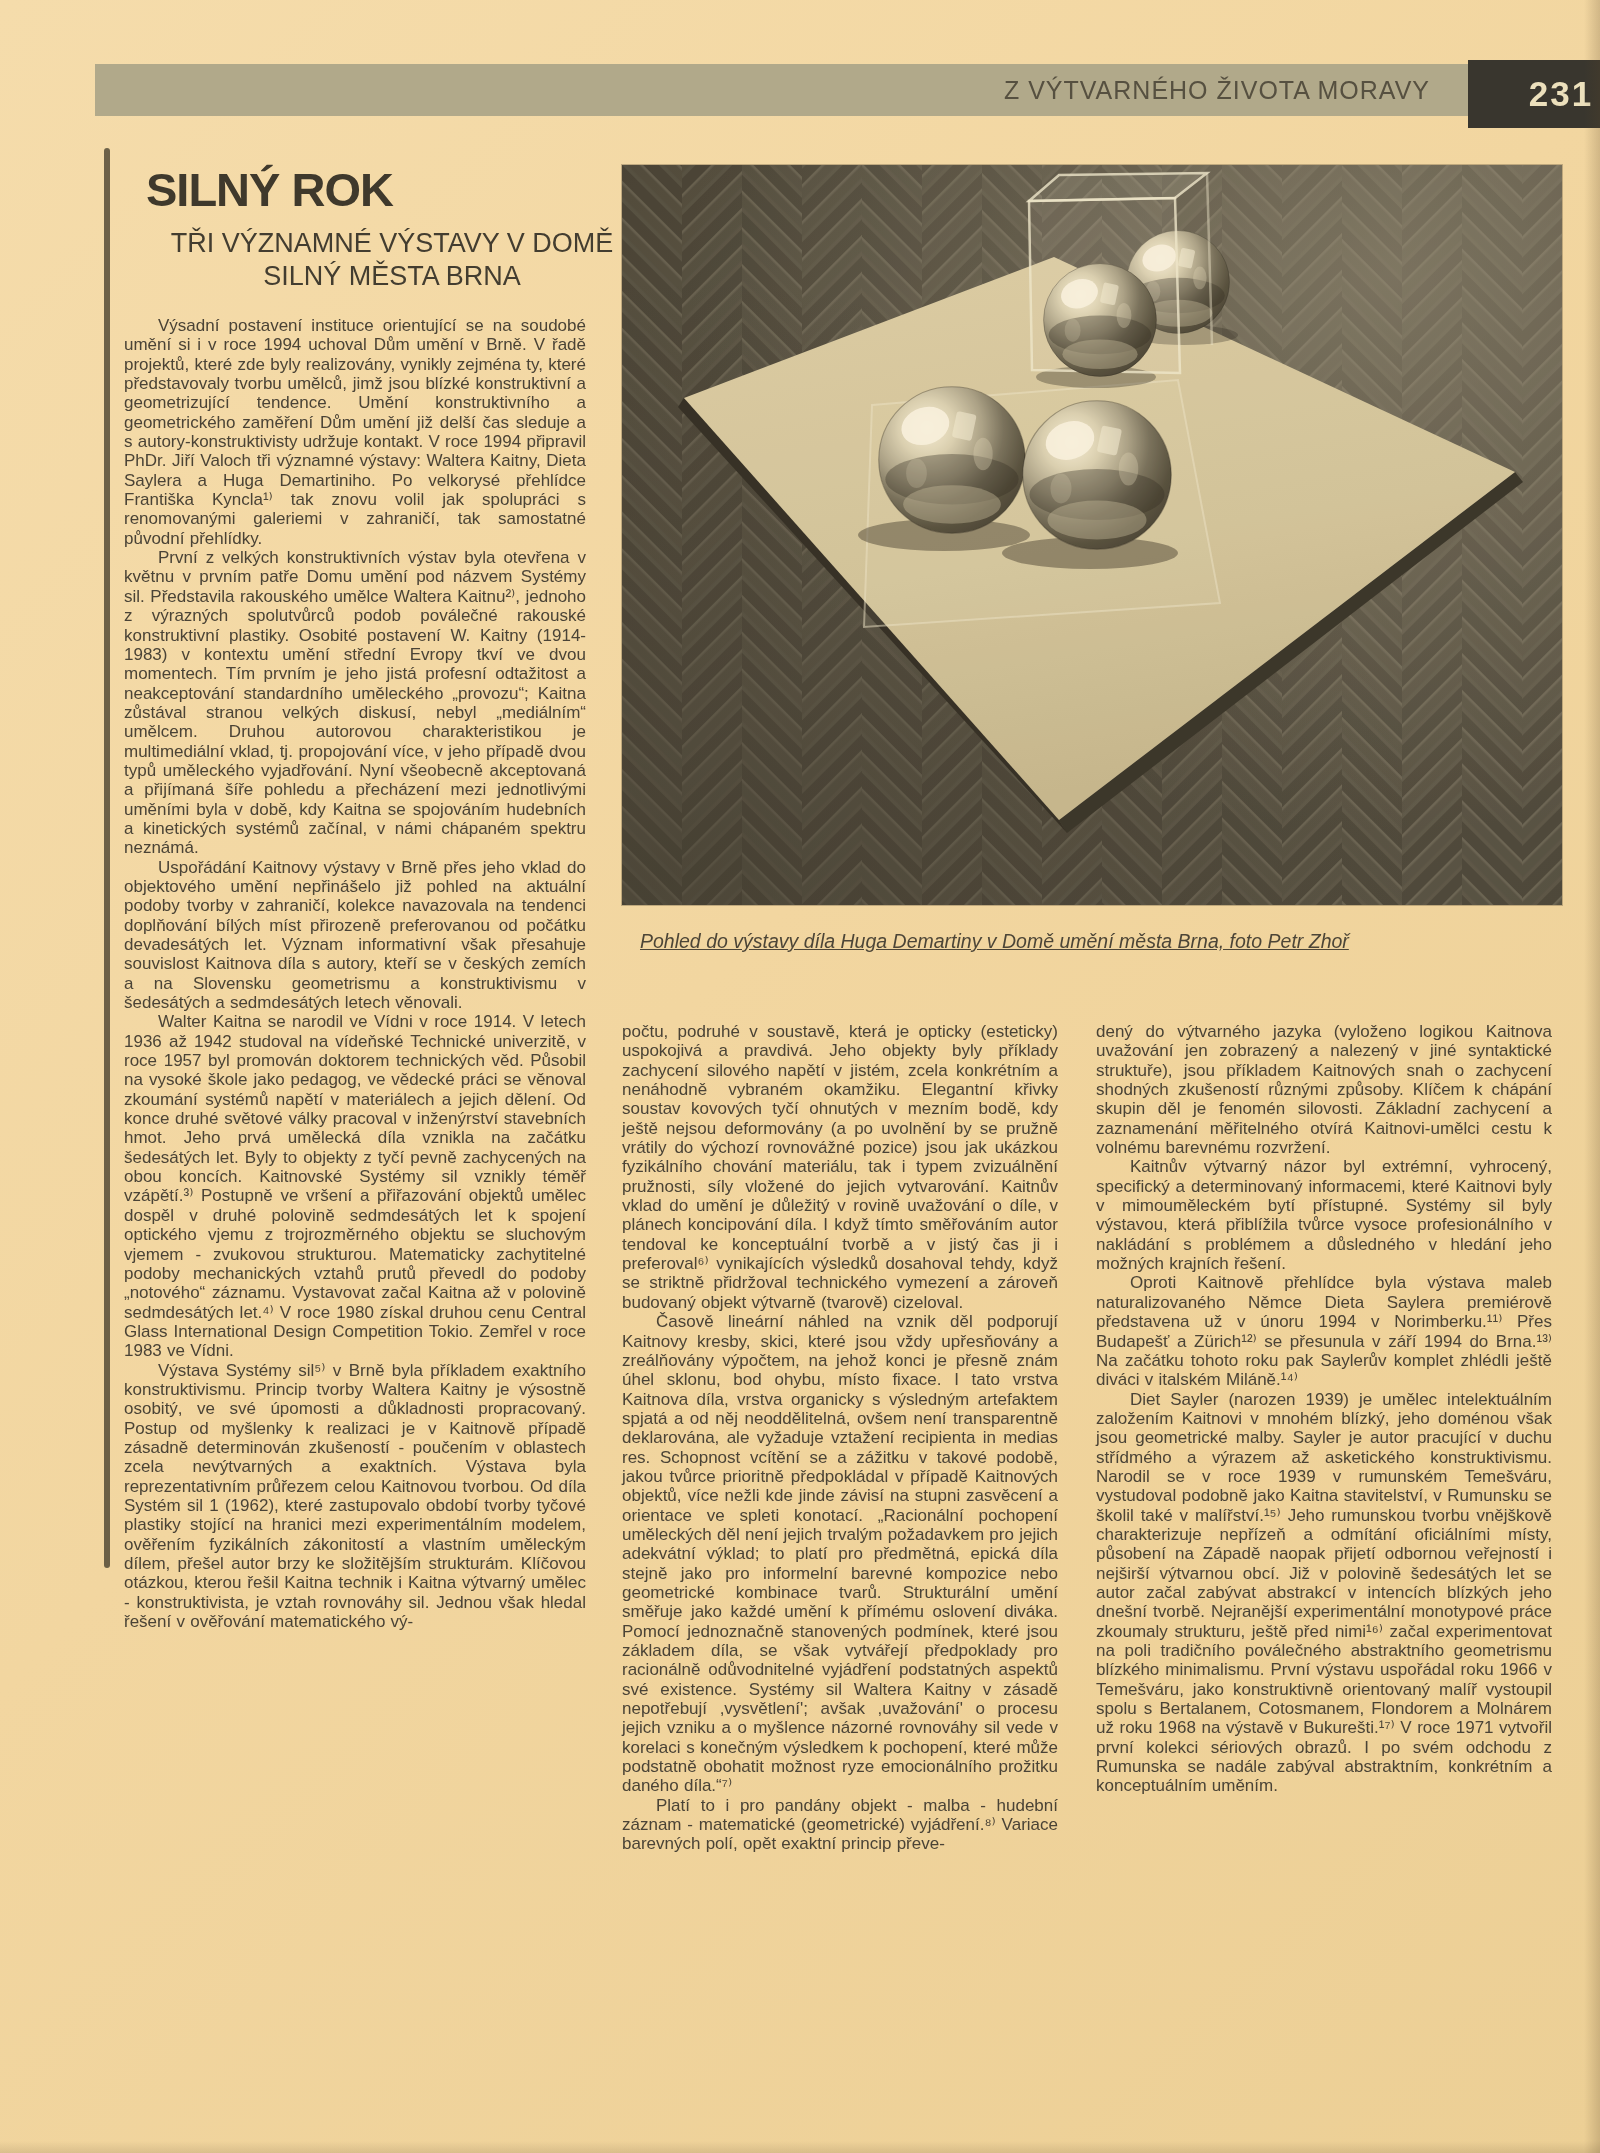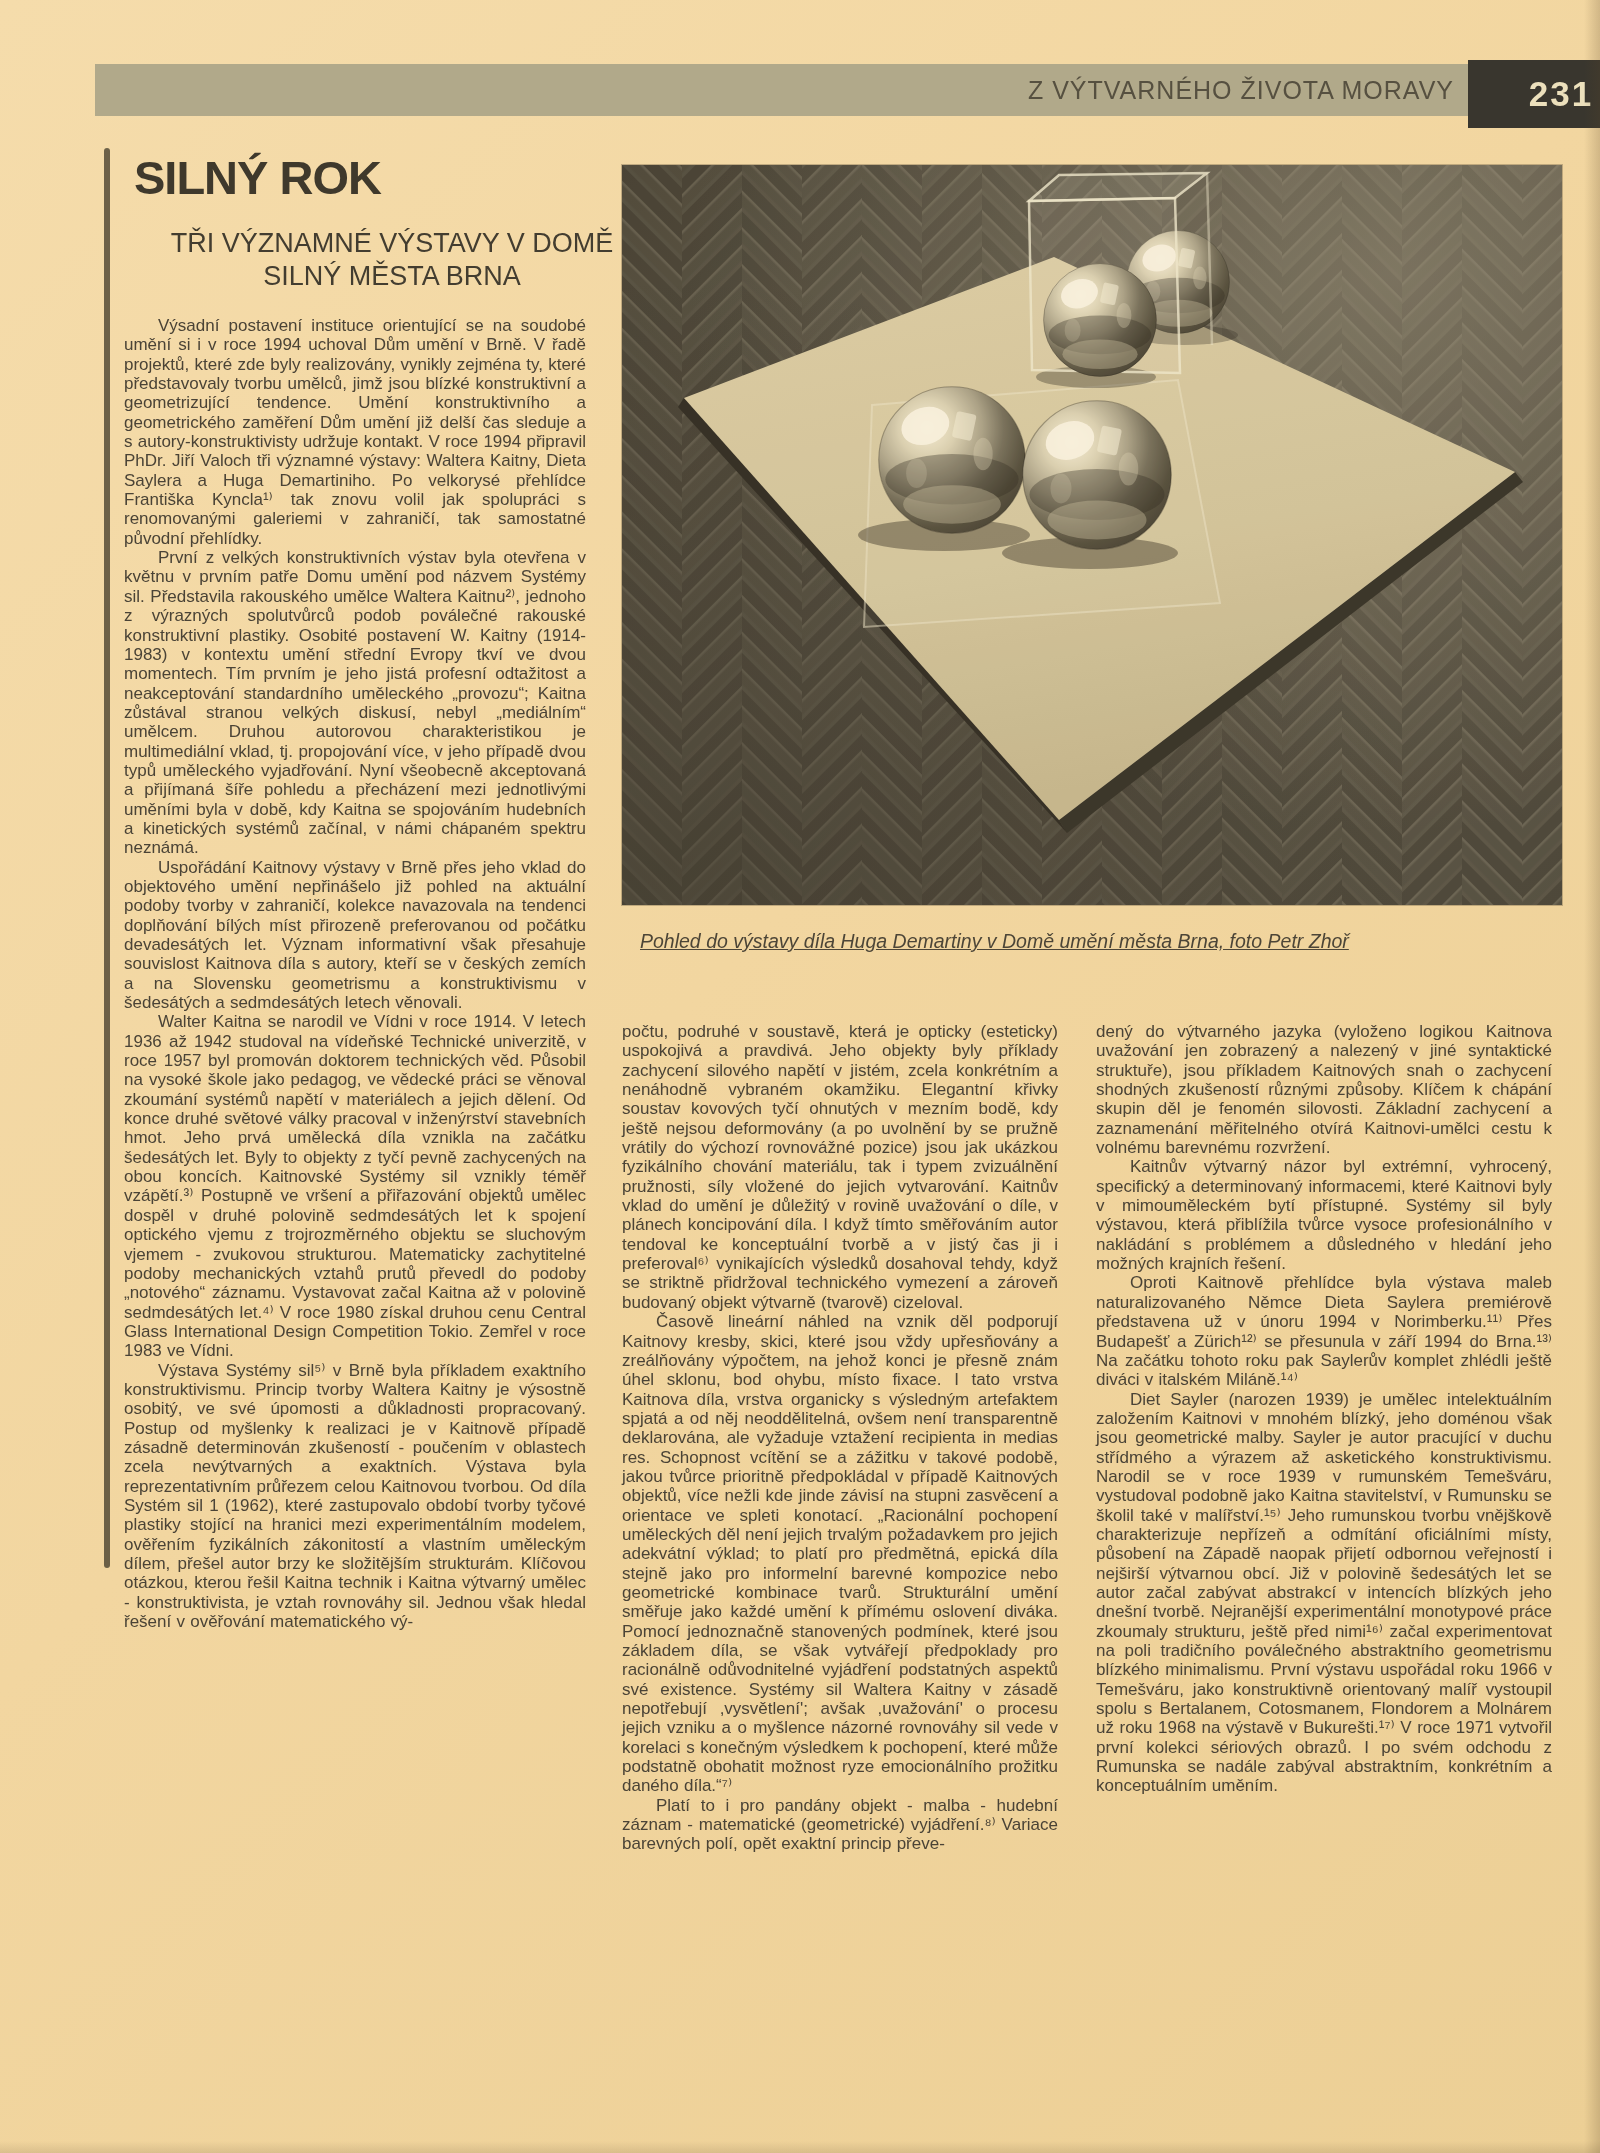--- a/index.html
+++ b/index.html
@@ -10,27 +10,27 @@
     color:#4a4336;
   }
   .edge-right{position:absolute;right:0;top:0;width:16px;height:100%;
     background:linear-gradient(to left,rgba(90,70,40,.22),rgba(90,70,40,0));}
   .edge-bottom{position:absolute;left:0;bottom:0;width:100%;height:12px;
     background:linear-gradient(to top,rgba(90,70,40,.15),rgba(90,70,40,0));}
   .scan-artifact{position:absolute;left:104px;top:148px;width:6px;height:1420px;
     background:#332d20;opacity:.7;border-radius:3px;}
   
   .band{position:absolute;left:95px;top:64px;width:1373px;height:52px;
-    background:#b1a98a;display:flex;align-items:center;justify-content:flex-end;padding-left:24px;}
+    background:#b1a98a;display:flex;align-items:center;justify-content:flex-end;}
   .band span{font-size:25px;letter-spacing:1px;color:#565040;padding-right:38px;}
   .pagebox{position:absolute;left:1468px;top:60px;width:104px;height:68px;
     background:#39362e;display:flex;align-items:center;justify-content:center;padding-left:41px;}
   .pagebox span{font-size:35px;font-weight:bold;color:#ece0bc;letter-spacing:2px;}
   
-  .title{position:absolute;left:130px;top:146px;margin:4px;
+  .title{position:absolute;left:130px;top:146px;margin:16px;
     font-size:47px;font-weight:bold;letter-spacing:-1px;color:#3f392c;}
   .subtitle{position:absolute;left:132px;top:227px;width:520px;
     font-size:27px;font-weight:normal;line-height:33px;color:#433d30;text-align:center;}
   
   .photo{position:absolute;left:622px;top:165px;width:940px;height:740px;margin:0;
     box-shadow:0 0 0 1px rgba(40,33,20,.25);}
   .caption{position:absolute;left:640px;top:930px;width:920px;
     font-style:italic;font-size:19.5px;color:#4c4537;text-decoration:underline;}
   
   .col{position:absolute;text-align:justify;font-size:17px;line-height:19.35px;

